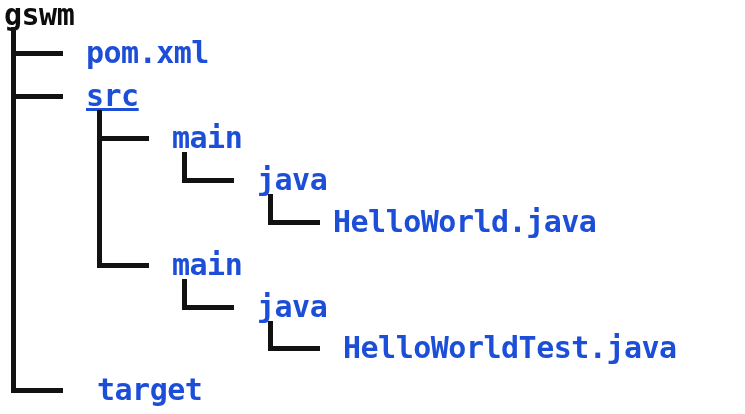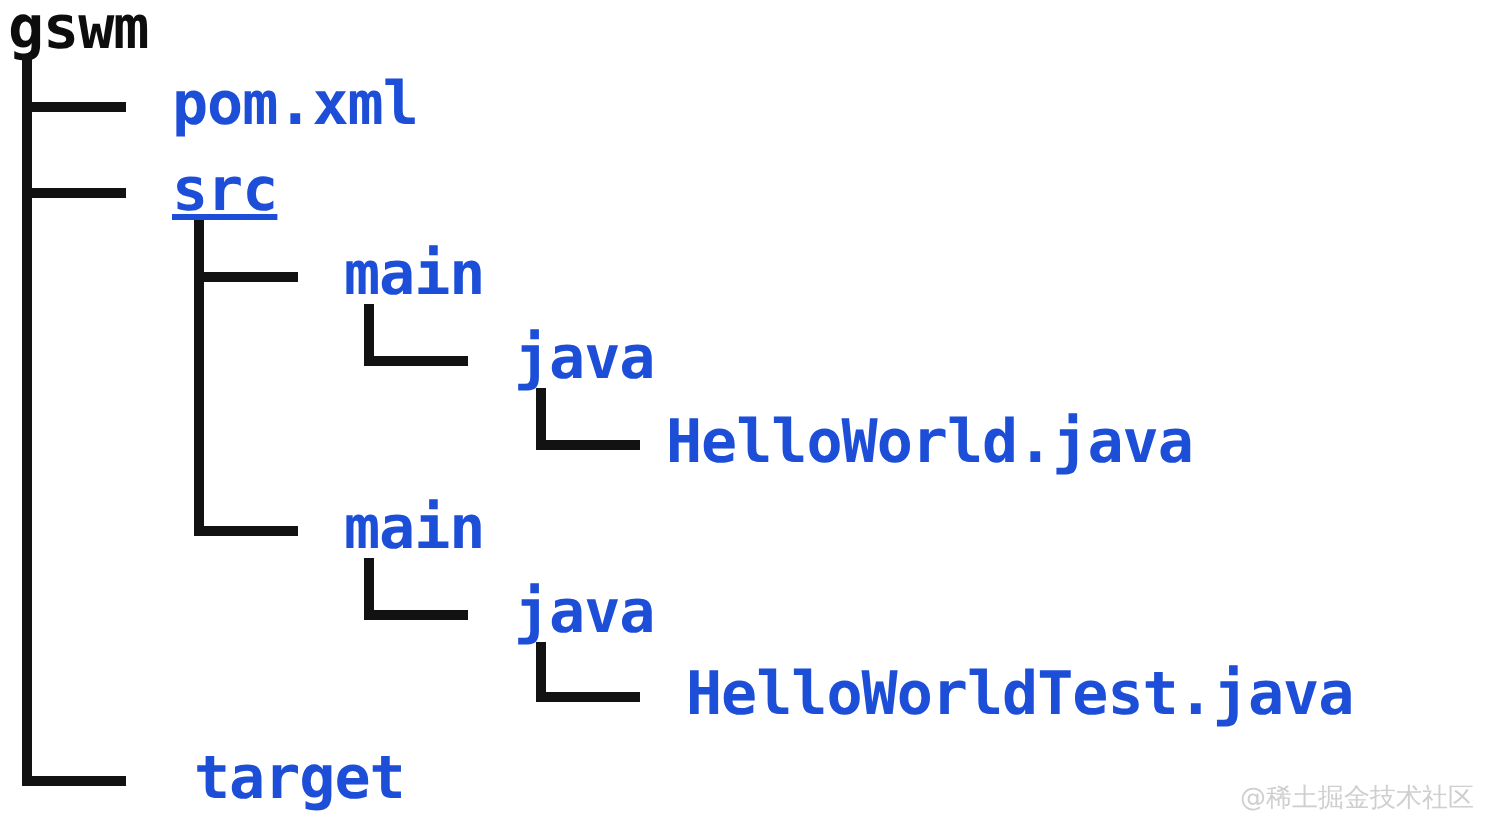--- a/index.html
+++ b/index.html
@@ -86,14 +86,13 @@
       <div class="node-label" style="left: 86px; top: 390px; margin-left: 11px;">target</div>
       <div class="hline" style="left: 11px; top: 388px; width: 52px;"></div>
       <div class="vline" style="left: 11px; top: 27px; height: 366px;"></div>
       <div class="vline" style="left: 97px; top: 110px; height: 158px;"></div>
       <div class="vline" style="left: 182px; top: 152px; height: 31px;"></div>
       <div class="vline" style="left: 182px; top: 279px; height: 31px;"></div>
       <div class="vline" style="left: 268px; top: 194px; height: 31px;"></div>
       <div class="vline" style="left: 268px; top: 321px; height: 30px;"></div>
     </div>
 
-  <div class="watermark">@稀土掘金技术社区</div>
 </div>
 
 </body></html>

